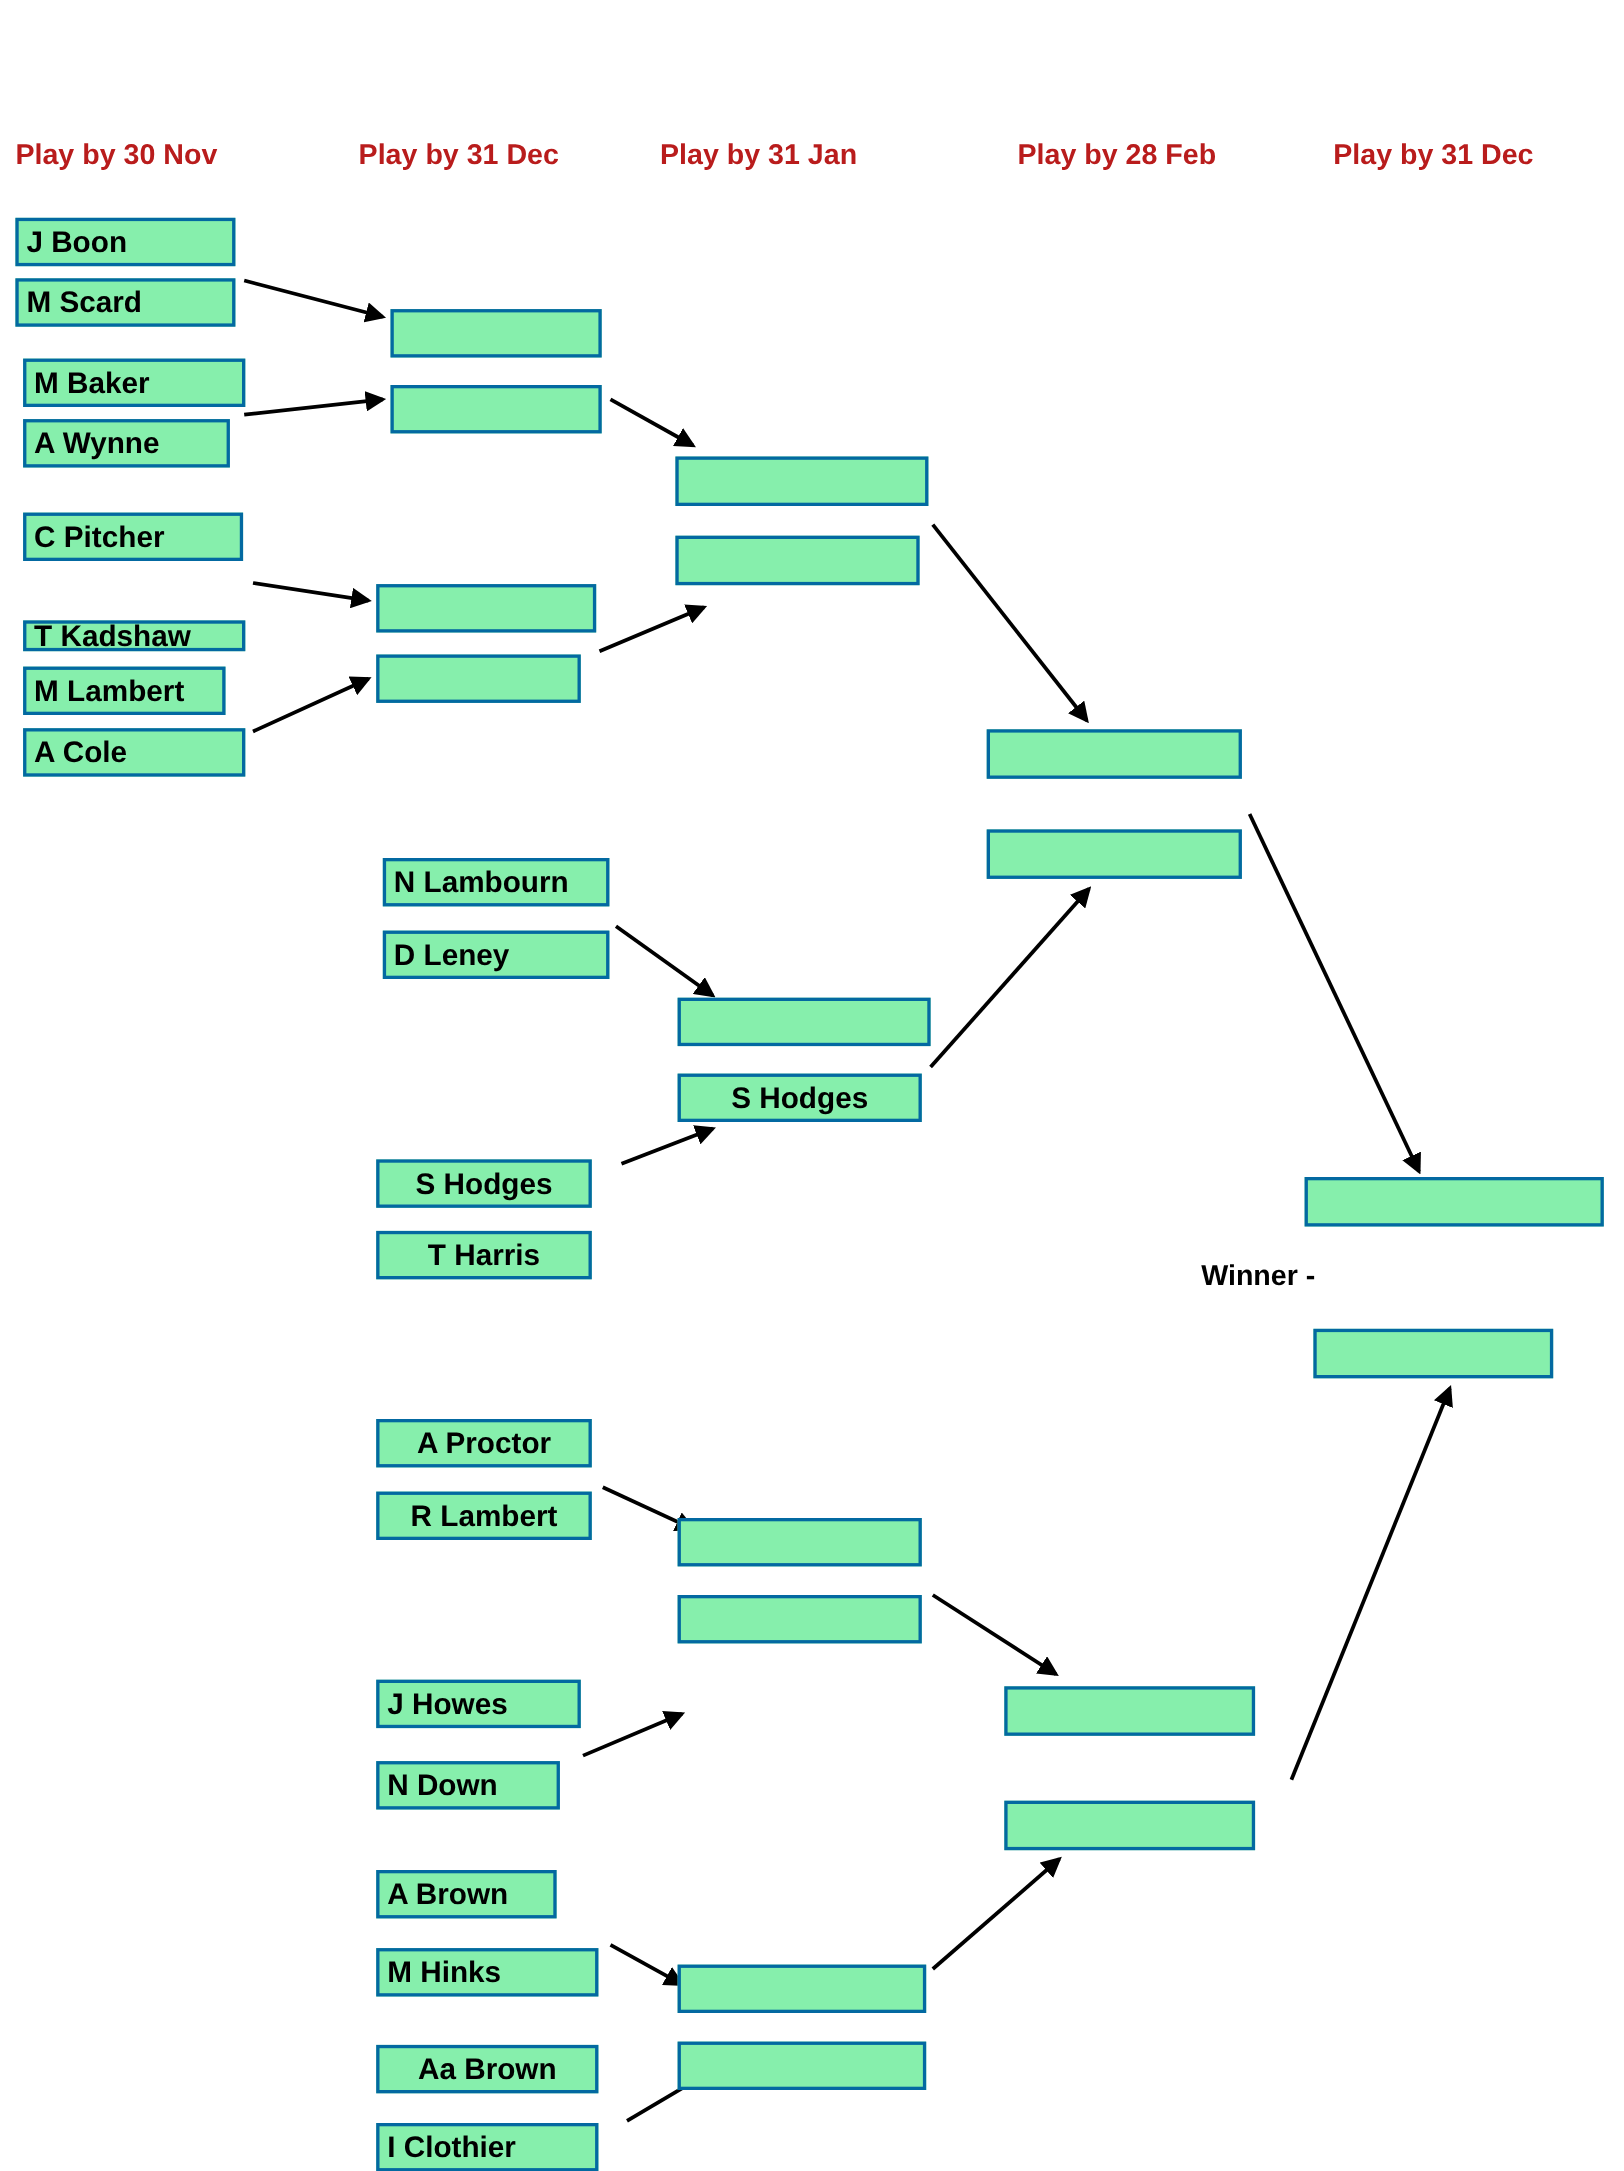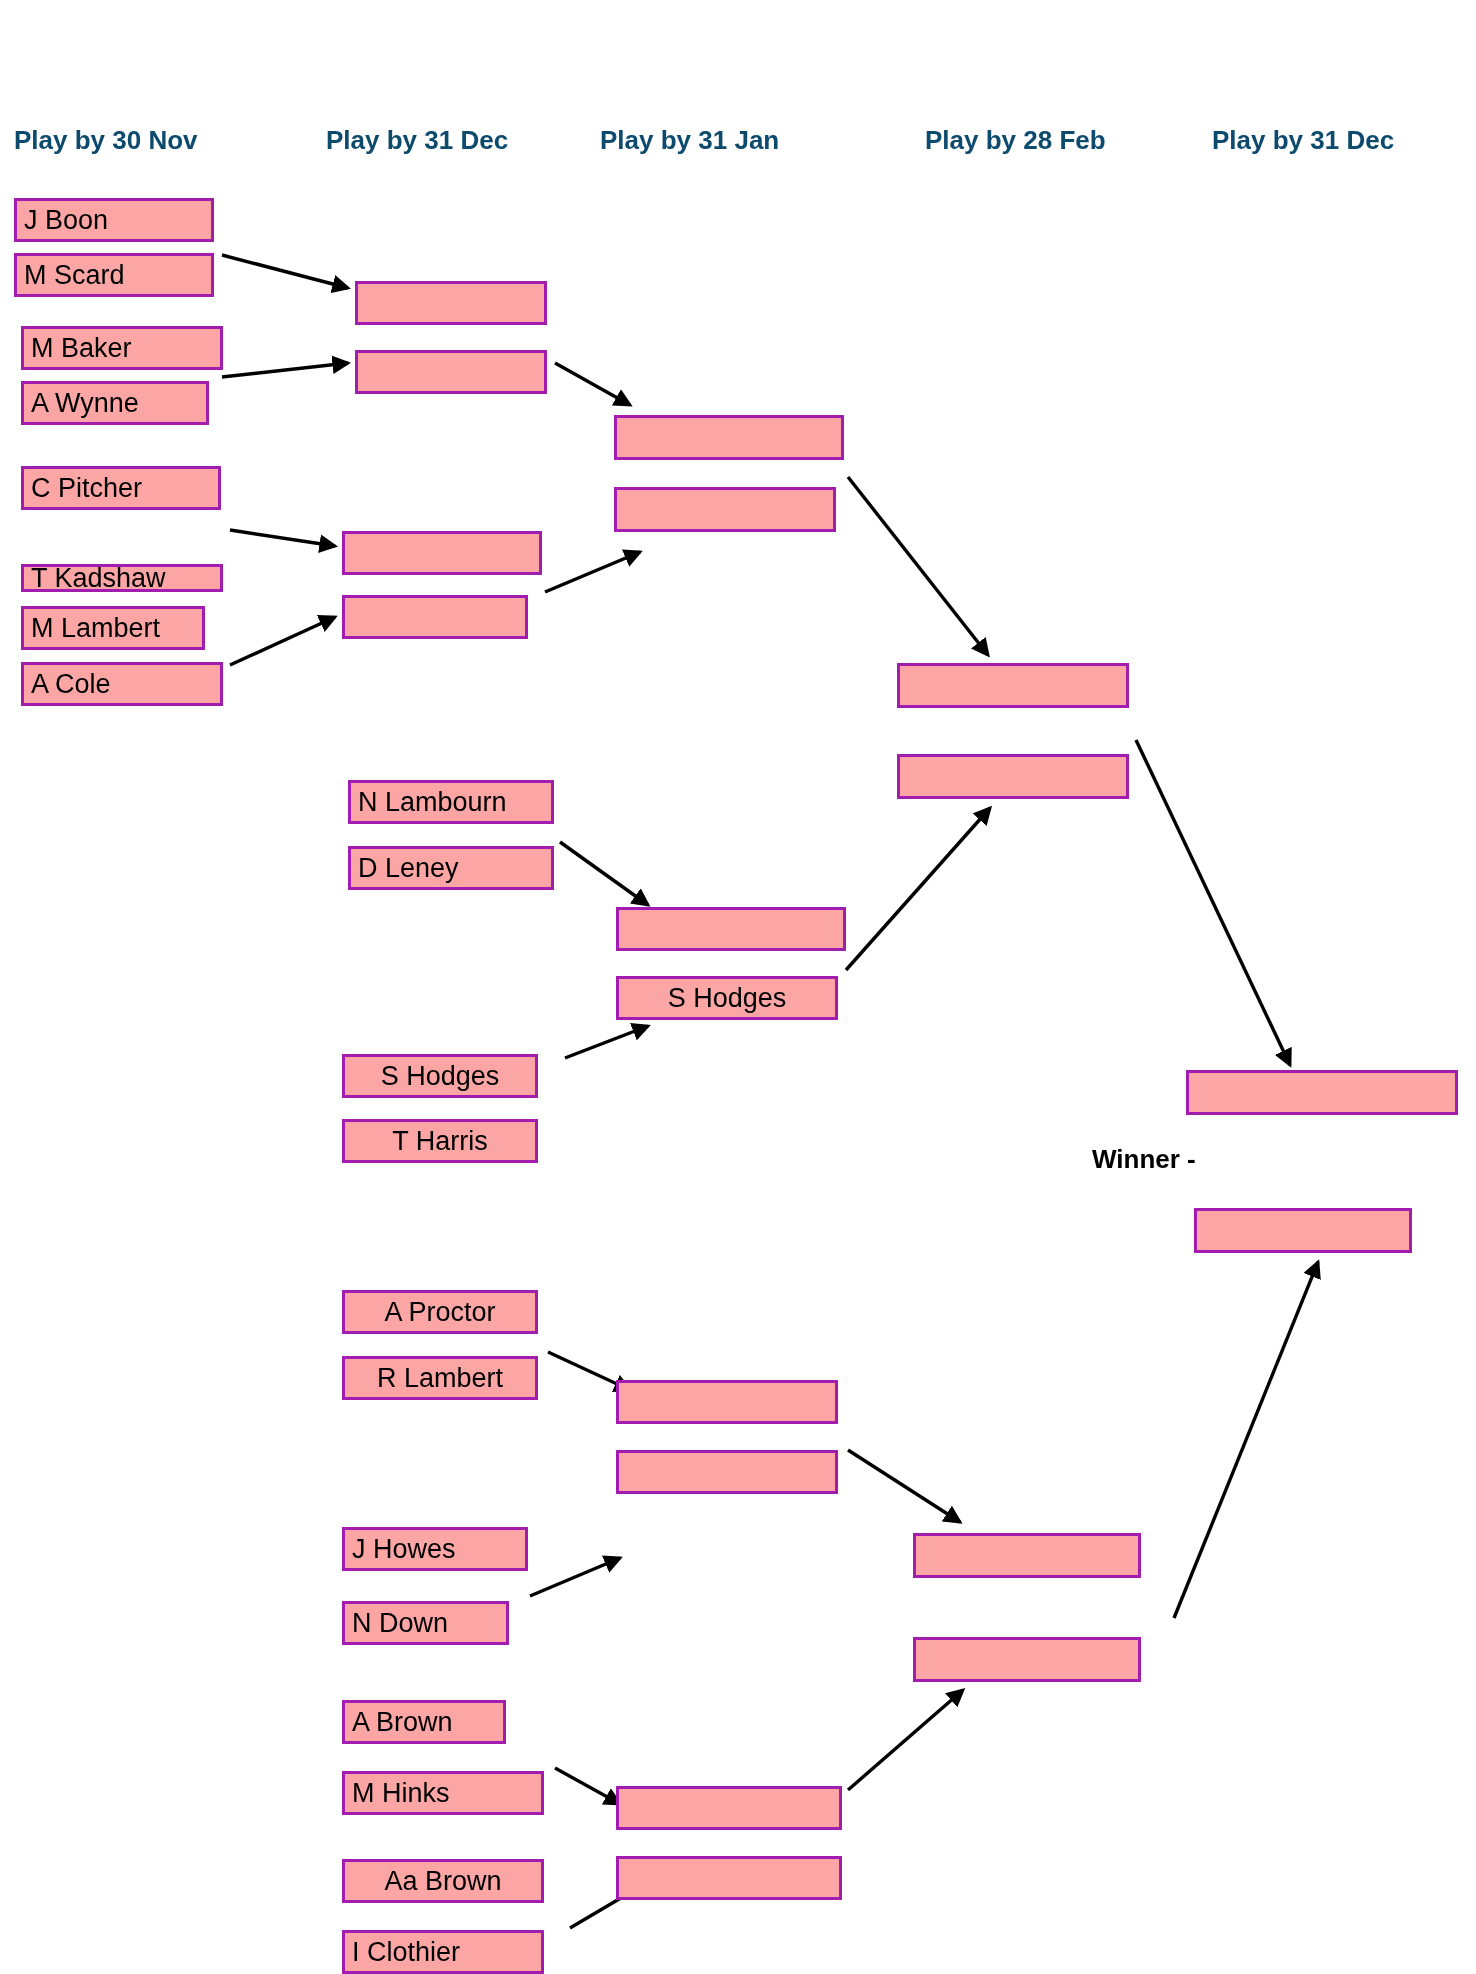--- a/index.html
+++ b/index.html
@@ -35,33 +35,34 @@
     font-size: 54px;
     font-weight: bold;
     letter-spacing: -0.5px;
     white-space: nowrap;
   }
   .round-header {
     position: absolute;
     font-size: 26px;
     font-weight: bold;
     white-space: nowrap;
-    color: #0c4a6e;
+    color: #b91c1c;
   }
   .slot {
     position: absolute;
     box-sizing: border-box;
-    border: 3px solid #a21caf;
-    background: #fca5a5;
+    border: 3px solid #0369a1;
+    background: #86efac;
     font-size: 27px;
     line-height: 1;
     display: flex;
     align-items: center;
     white-space: nowrap;
     overflow: hidden;
+    font-weight: bold;
   }
   .slot.align-left {
     justify-content: flex-start;
     padding-left: 7px;
   }
   .slot.align-center {
     justify-content: center;
   }
   .winner-label {
     position: absolute;

